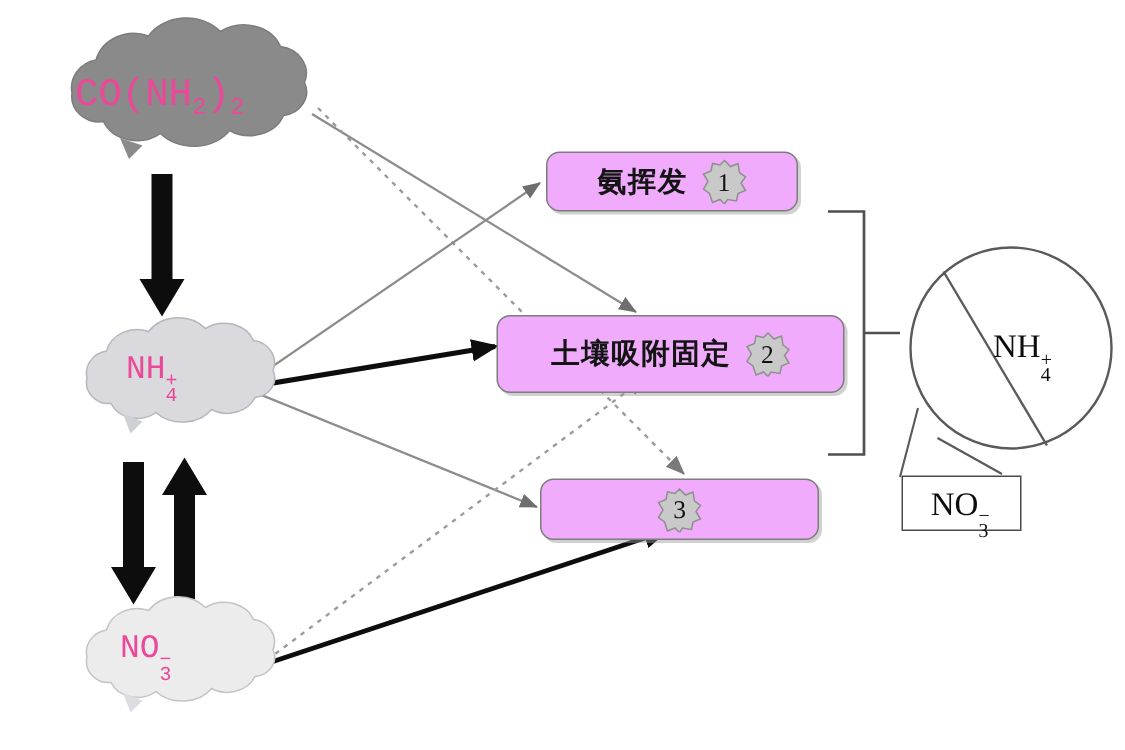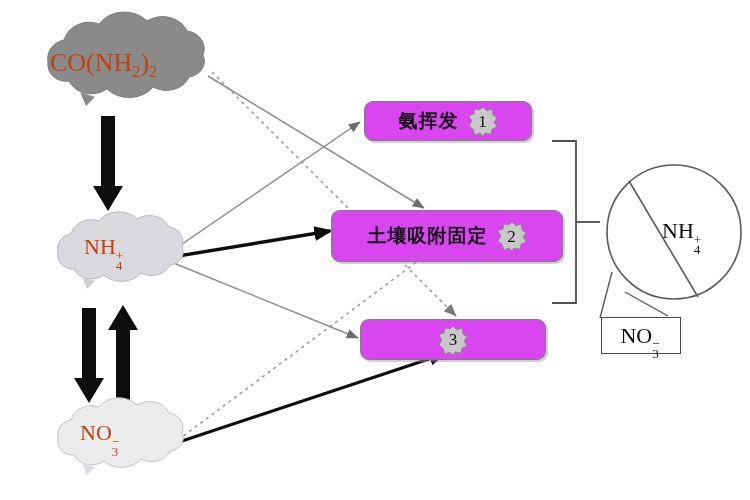--- a/index.html
+++ b/index.html
@@ -24,22 +24,22 @@
     top: 0;
     width: 750px;
     height: 500px;
   }
   #edges-layer { z-index: 1; }
   #shapes-layer { z-index: 2; }
 
   .cloud-label {
     position: absolute;
     z-index: 3;
-    font-family: Liberation Serif, serif;
-    color: #c2410c;
+    font-family: Liberation Mono, monospace;
+    color: #ec4899;
     white-space: nowrap;
     pointer-events: none;
   }
   .cloud-label .sub {
     font-size: 0.62em;
     vertical-align: sub;
   }
   .cloud-label .sup {
     font-size: 0.62em;
     vertical-align: super;
@@ -60,21 +60,21 @@
     position: absolute;
     left: 0;
     top: 0.30em;
     font-size: 0.60em;
   }
 
   .proc-box {
     position: absolute;
     z-index: 3;
     box-sizing: border-box;
-    background: #d946ef;
+    background: #f0abfc;
     border: 1.6px solid #7d7d7d;
     border-radius: 9px;
     box-shadow: 2px 2px 0 rgba(150,150,150,0.45);
     display: flex;
     align-items: center;
     justify-content: center;
     gap: 9px;
     padding: 0 10px;
   }
   .proc-text {

